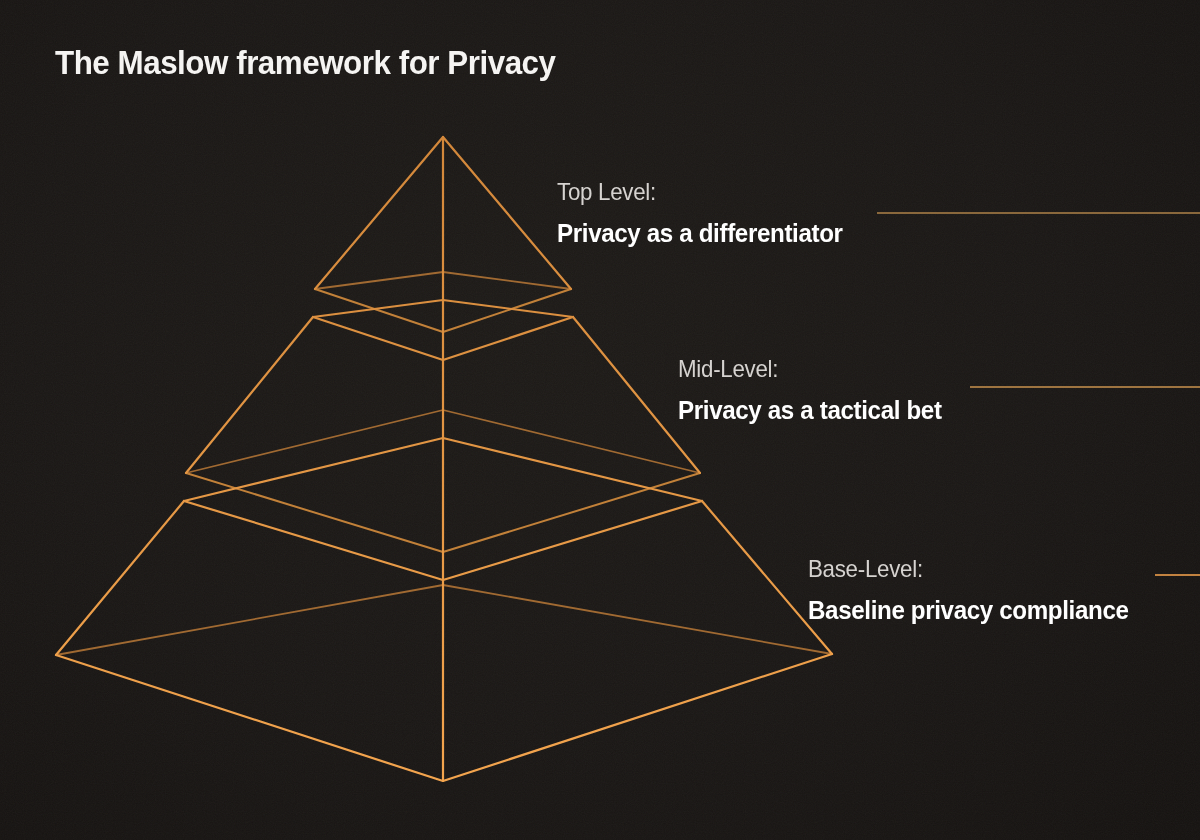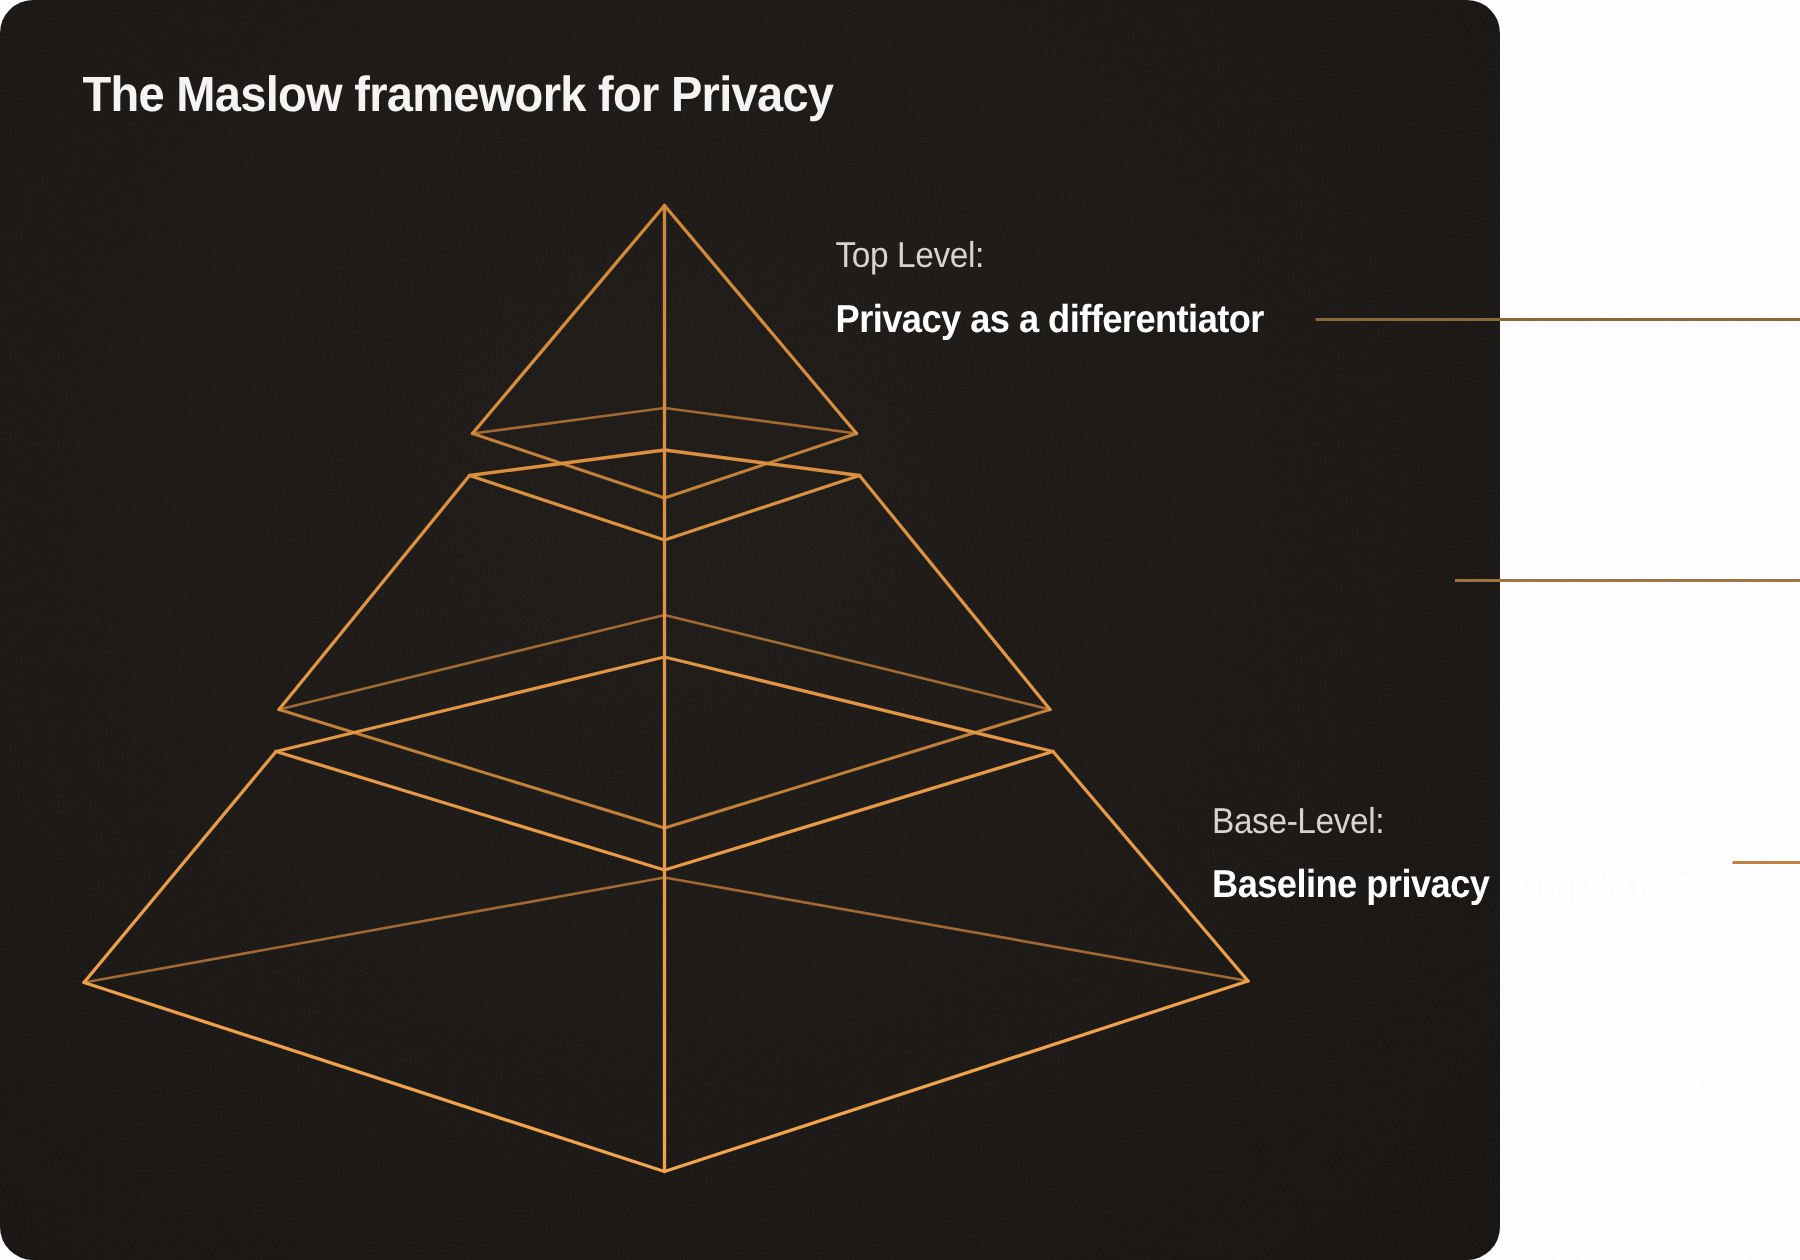--- a/index.html
+++ b/index.html
@@ -1,30 +1,29 @@
 <!DOCTYPE html>
 <html><head>
 <meta charset="utf-8">
 <style>
   html,body{margin:0;padding:0;}
   body{width:1200px;height:840px;overflow:hidden;font-family:"Liberation Sans",sans-serif;}
   .canvas{
-    position:relative;width:1000px;height:840px;
+    position:relative;width:1200px;height:840px;
     background:radial-gradient(ellipse at 45% 38%, #1d1a17 0%, #1a1715 55%, #151210 100%);
-    border-radius:22px;
   }
   .noise{position:absolute;inset:0;opacity:.05;pointer-events:none;}
   .title{
     position:absolute;left:55px;top:44px;
     font-size:33px;font-weight:700;color:#f5f4f2;
     letter-spacing:-0.5px;transform:scaleX(.95);transform-origin:left center;
     white-space:nowrap;
   }
   #pyramid{position:absolute;left:0;top:0;}
-  .label{position:absolute;white-space:nowrap;}
+  .label{position:absolute;white-space:nowrap;margin-top:21px;}
   .label .level{
     display:block;font-size:24px;font-weight:400;color:#d6d3d0;
     letter-spacing:-0.3px;transform:scaleX(.93);transform-origin:left center;
   }
   .label .text{
     display:block;margin-top:12px;font-size:26px;font-weight:700;color:#ffffff;
     letter-spacing:-0.4px;transform:scaleX(.93);transform-origin:left center;
   }
   .leader{position:absolute;height:2px;}
 </style>
@@ -67,20 +66,24 @@
       <polyline points="56,655 443,781 832,654" fill="none" stroke="url(#bright)" stroke-width="2.2" stroke-linejoin="round" stroke-linecap="round"></polyline>
       <polyline points="443,137 443,781" fill="none" stroke="url(#bright)" stroke-width="2.2" stroke-linejoin="round" stroke-linecap="round"></polyline>
     </svg>
 
   <div class="label" style="left: 557px; top: 157px;">
     <span class="level">Top Level:</span>
     <span class="text">Privacy as a differentiator</span>
   </div>
   <div class="leader" style="left: 877px; top: 212px; width: 323px; background: rgb(138, 104, 60);"></div>
 
+  <div class="label" style="left: 678px; top: 334px;">
+    <span class="level">Mid-Level:</span>
+    <span class="text">Privacy as a tactical bet</span>
+  </div>
   <div class="leader" style="left: 970px; top: 386px; width: 230px; background: rgb(158, 116, 64);"></div>
 
   <div class="label" style="left: 808px; top: 534px;">
     <span class="level">Base-Level:</span>
     <span class="text">Baseline privacy compliance</span>
   </div>
   <div class="leader" style="left: 1155px; top: 574px; width: 45px; background: rgb(194, 130, 64);"></div>
 
 </div>
 

